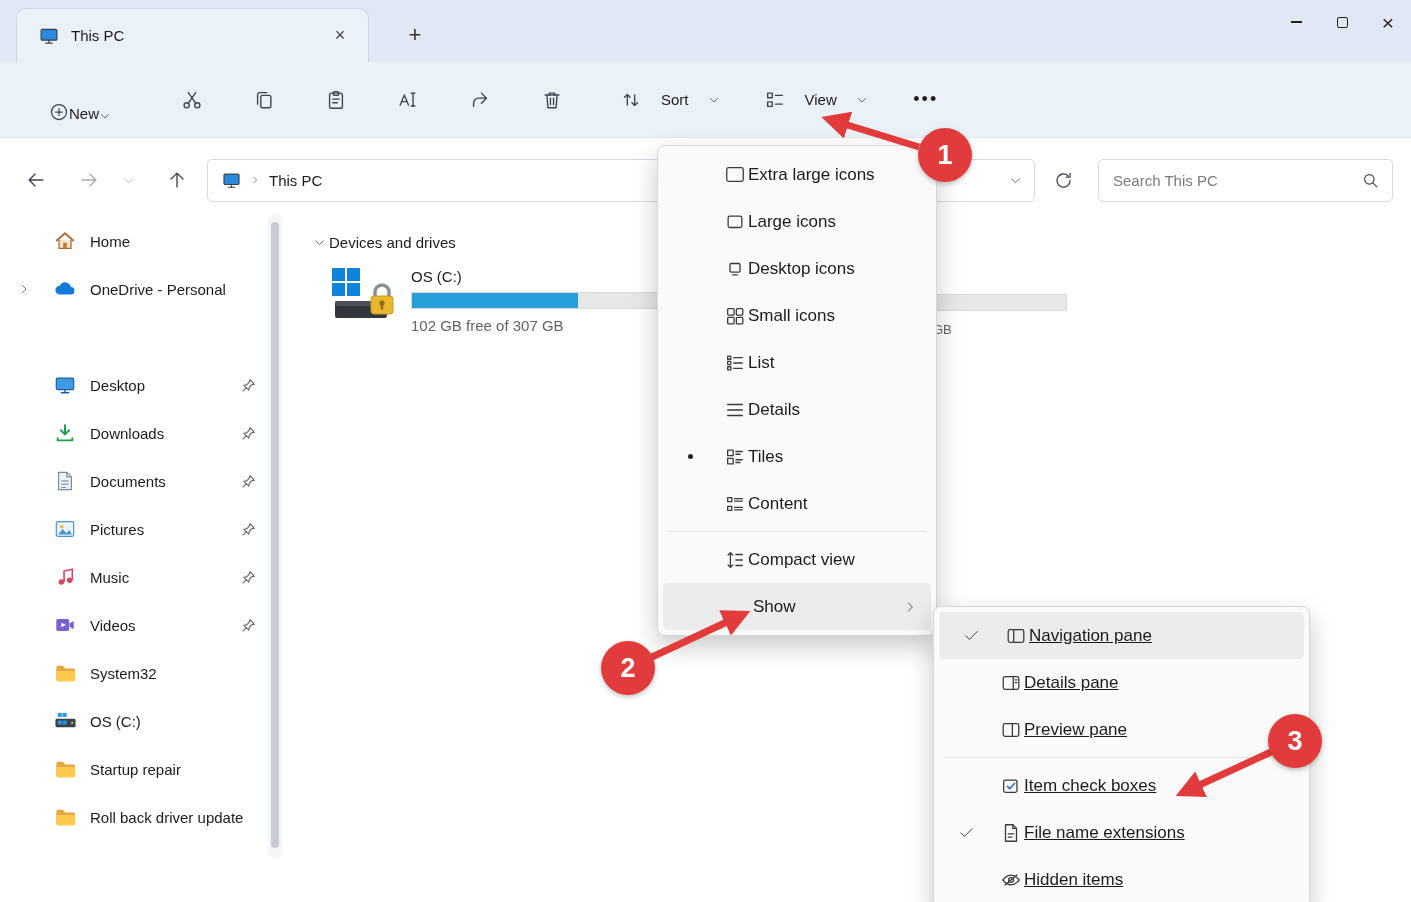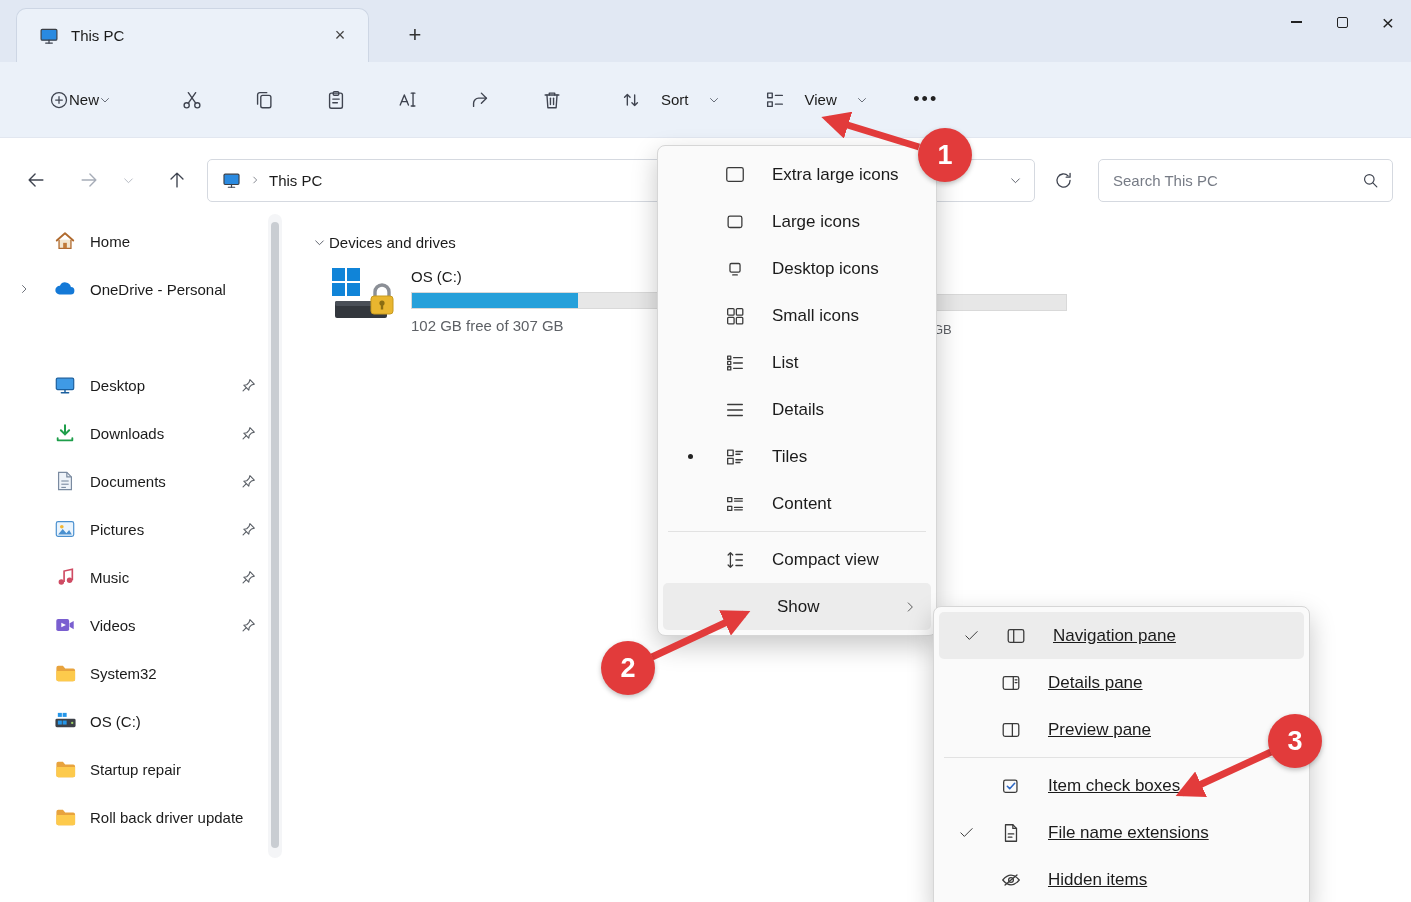--- a/index.html
+++ b/index.html
@@ -16,21 +16,21 @@
   .tab { position:absolute; left:16px; top:8px; width:353px; height:54px; background:#ebf1f9; border:1px solid #cdd6e4; border-bottom:none; border-radius:10px 10px 0 0; display:flex; align-items:center; padding:0 14px 0 22px; gap:12px; }
   .tab-title { font-size:15px; }
   .tab-close { margin-left:auto; font-size:18px; color:#444; width:28px; height:28px; display:flex; align-items:center; justify-content:center; border-radius:5px; }
   .newtab { position:absolute; left:398px; top:20px; width:34px; height:30px; display:flex; align-items:center; justify-content:center; font-size:22px; color:#333; }
   .wbtns { position:absolute; right:0; top:0; height:44px; display:flex; }
   .wbtn { width:46px; height:44px; display:flex; align-items:center; justify-content:center; }
   .wmin-line { width:11px; height:1.5px; background:#222; }
   .wmax-box { width:11px; height:11px; border:1.5px solid #222; border-radius:2px; }
   .wclose-x { font-size:21px; color:#222; line-height:1; }
 
-  .btn-new { margin-left:28px; width:104px; height:44px; display:flex; align-items:center; justify-content:center; gap:0; border-radius:5px; font-size:15px; }
+  .btn-new { margin-left:28px; width:104px; height:44px; display:flex; align-items:flex-end; justify-content:center; gap:0; border-radius:5px; font-size:15px; }
   .tbbtn { width:44px; height:44px; display:flex; align-items:center; justify-content:center; border-radius:5px; }
   .tbgroup { height:44px; display:flex; align-items:center; gap:19px; padding:0 12px; border-radius:5px; font-size:15px; }
   .ml38{margin-left:38px;} .ml28{margin-left:28px;} .ml34{margin-left:34px;} .ml20{margin-left:20px;} .ml24{margin-left:24px;}
   .more { font-size:18px; letter-spacing:2px; color:#222; }
 
   
   .addrrow { position:absolute; left:0; top:150px; width:100%; height:60px; display:flex; align-items:center; background:#fff; }
   .navbtn { width:44px; height:44px; display:flex; align-items:center; justify-content:center; border-radius:5px; }
   .addrbox { margin-left:8px; width:828px; height:43px; border:1px solid #d5d9e0; border-radius:5px; background:#fff; display:flex; align-items:center; padding:0 12px 0 14px; gap:9px; font-size:15px; }
   .addr-ddchev { margin-left:auto; }
@@ -61,21 +61,21 @@
   .frag-cap { position:absolute; left:650px; top:112px; font-size:13px; color:#5e6166; }
 
   
   .menu { position:absolute; background:#fafafa; border:1px solid #d6d6d6; border-radius:8px; box-shadow:0 10px 26px rgba(0,0,0,.22); padding:5px 0; z-index:50; }
   #view-menu { left:657px; top:145px; width:280px; }
   #show-menu { left:933px; top:606px; width:377px; z-index:60;text-decoration:underline; }
   .mrow { height:47px; display:flex; align-items:center; font-size:17px; color:#1b1b1b; }
   .mrow.hl { background:#ececec; border-radius:5px; margin:0 5px; }
   .mgutter { width:64px; display:flex; align-items:center; justify-content:center; flex:none; }
   .micon { width:26px; display:flex; align-items:center; justify-content:center; flex:none; }
-  .mlabel { margin-left:24px; white-space:nowrap; }
+  .mlabel { margin-left:0; white-space:nowrap; }
   .mchevr { margin-left:auto; margin-right:14px; }
   .msep { height:1px; background:#e2e2e2; margin:4px 10px; }
   .dot { width:5px; height:5px; border-radius:50%; background:#222; }
   .mi { fill:none; stroke:#3a3a3a; stroke-width:1.4; stroke-linecap:round; stroke-linejoin:round; }
 
   
   .overlay { position:absolute; left:0; top:0; z-index:90; pointer-events:none; }
   .stepc { position:absolute; width:54px; height:54px; border-radius:50%; background:#e23b3b; color:#fff; font-size:27px; font-weight:bold; display:flex; align-items:center; justify-content:center; z-index:100; box-shadow:0 2px 5px rgba(0,0,0,.25); }
   #step1 { left:918px; top:128px; }
   #step2 { left:601px; top:641px; }

